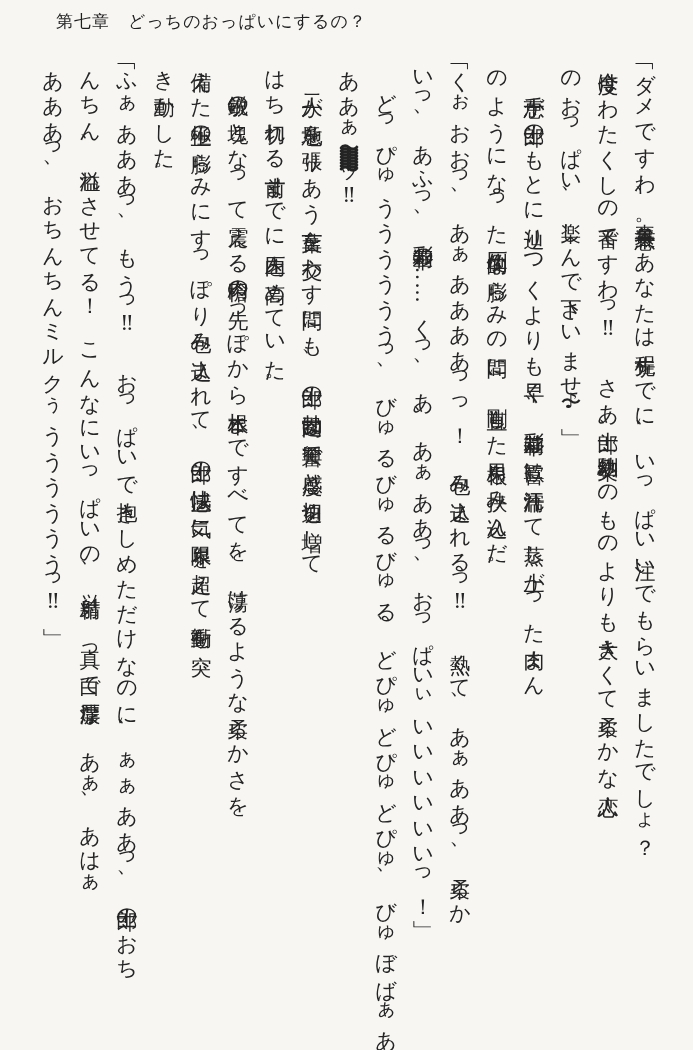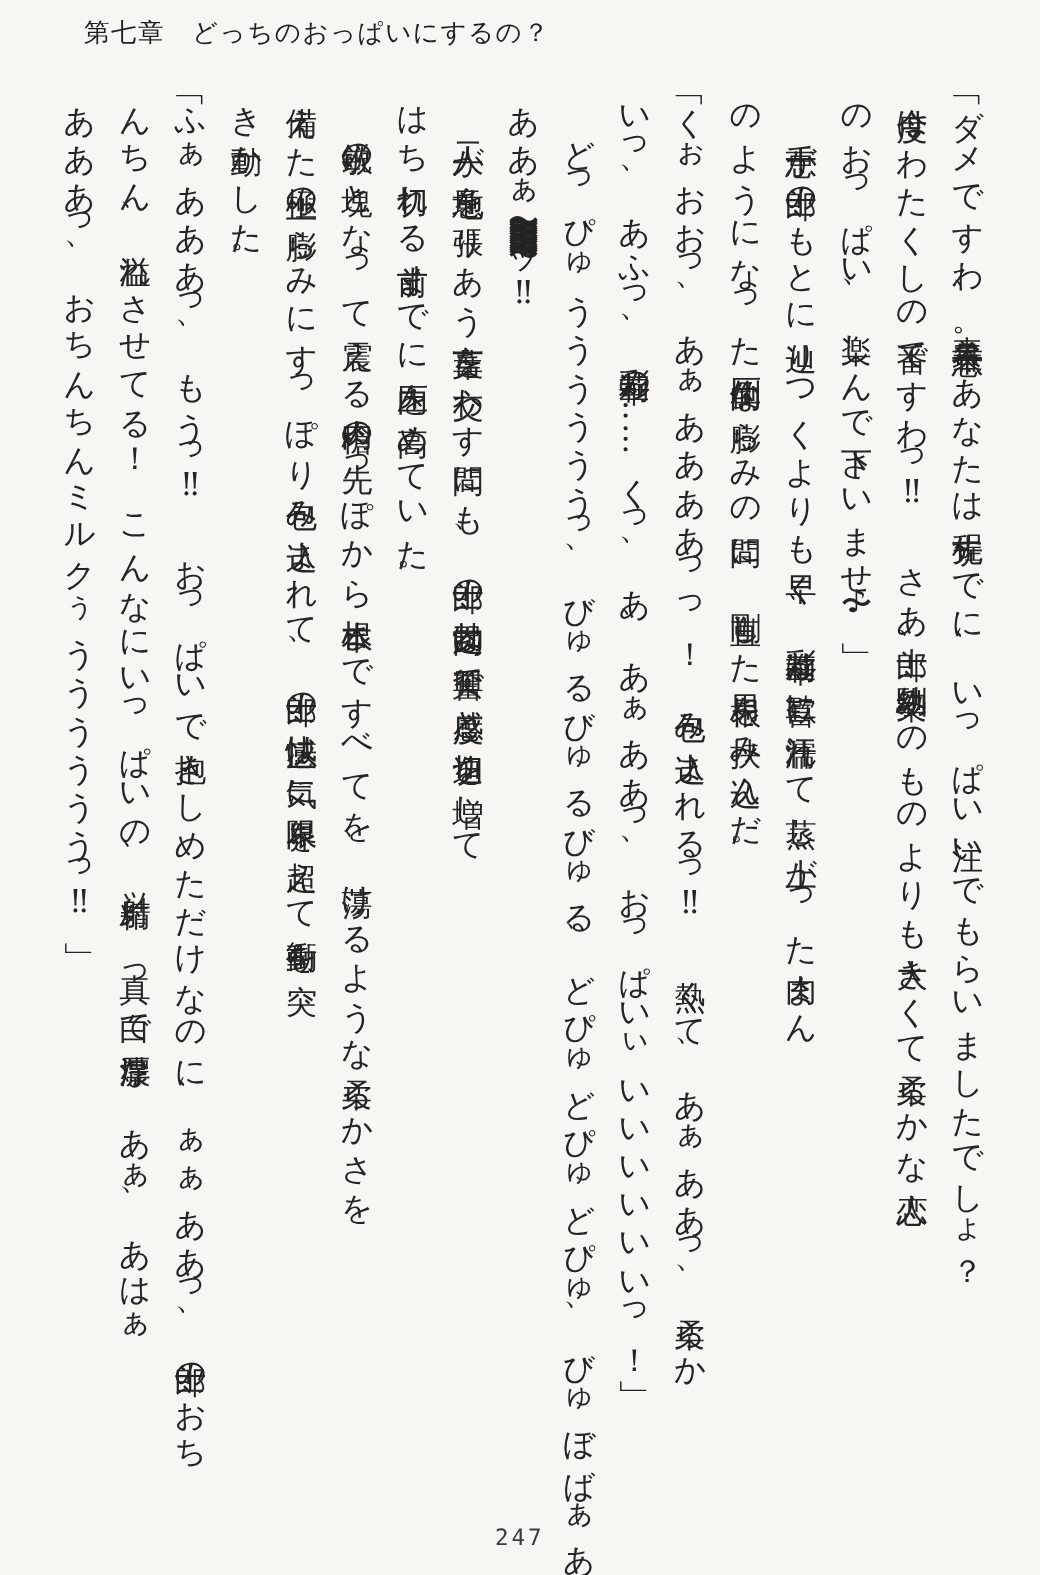--- a/index.html
+++ b/index.html
@@ -75,15 +75,14 @@
     <p class="indent">二人が意地を張りあう言葉を交わす間にも、士郎の勃起肉は興奮で感度と切迫を増して</p>
     <p>はち切れる寸前までに内圧を高めていた。</p>
     <p class="indent">鋭敏の塊となって震える肉槍の先っぽから根本まですべてを、蕩けるような柔らかさを</p>
     <p>備えた極上の膨らみにすっぽり包み込まれて、士郎の快感は一気に限界を超えて衝動を突</p>
     <p>き動かした。</p>
     <p>「ふぁあああっ、もうっ‼　おっぱいで抱きしめただけなのに、ぁぁああっ、士郎のおち</p>
     <p>んちん、溢れさせてる！　こんなにいっぱいの、射精ッ。真っ白で濃厚な、あぁ、あはぁ</p>
     <p>あああっ、おちんちんミルクぅううううううっ‼」</p>
   </div>
 
-  <div class="page-number">247</div>
 
 </div>
 
 </body></html>

